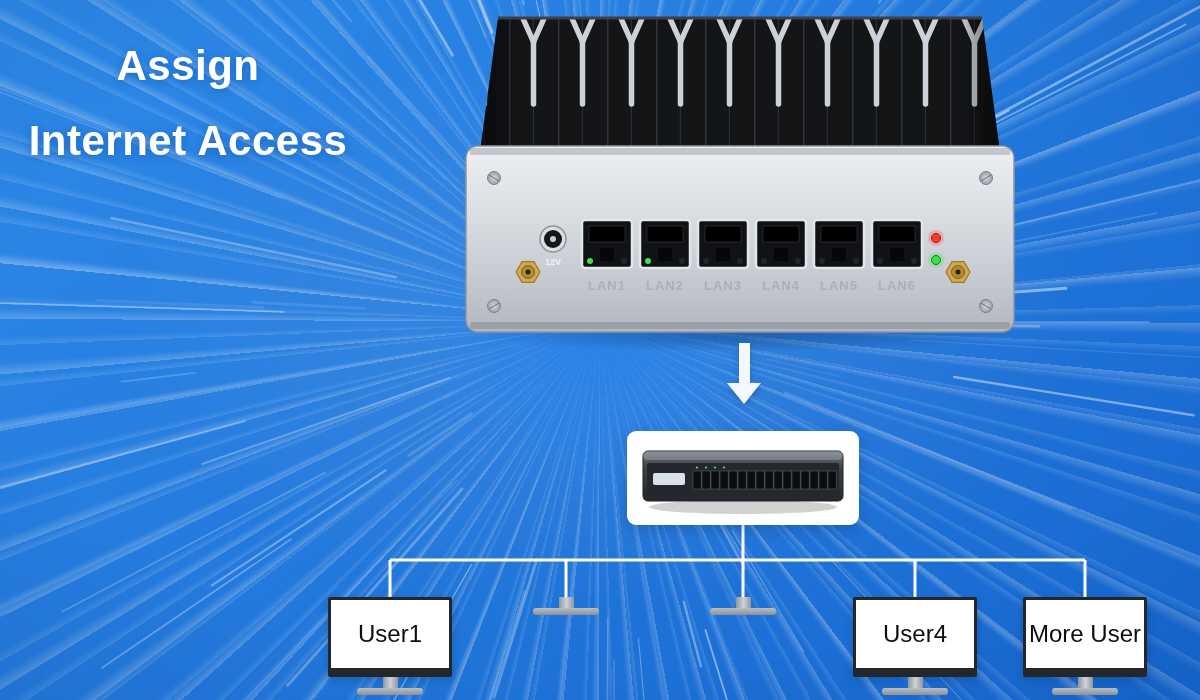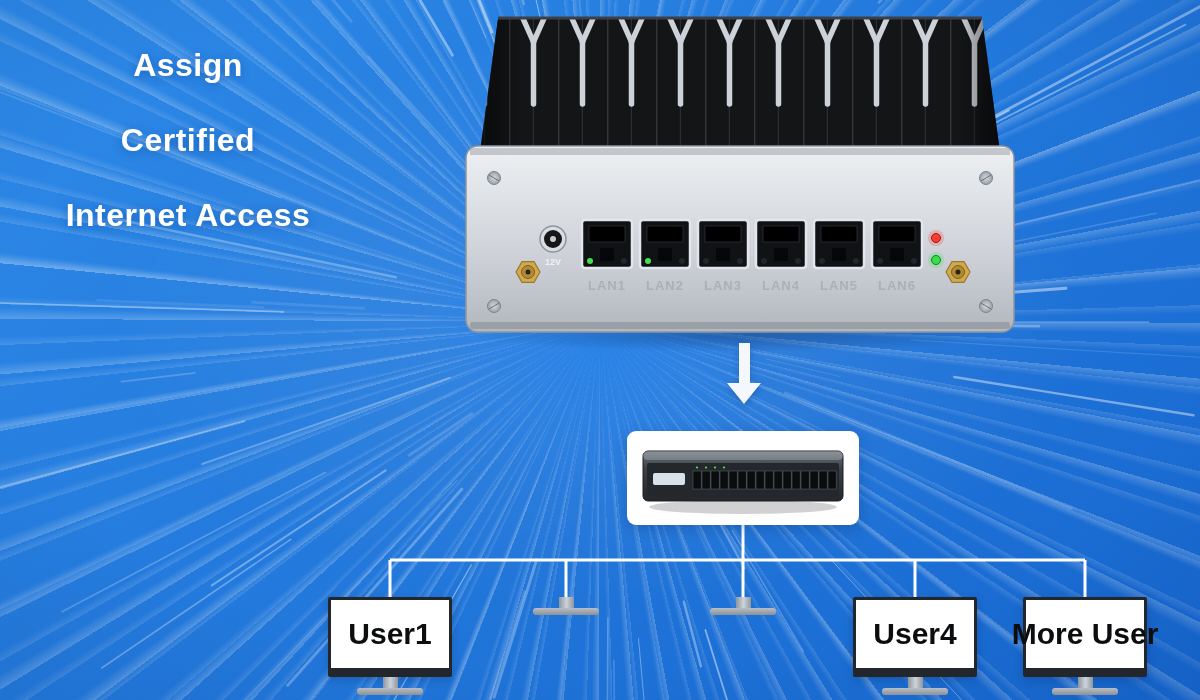--- a/index.html
+++ b/index.html
@@ -12,21 +12,21 @@
       radial-gradient(circle at 50% 46%, rgba(40,130,232,0.95) 0%, rgba(40,130,232,0) 26%),
       repeating-conic-gradient(from 0deg at 50% 46%, rgba(255,255,255,0.22) 0deg, rgba(255,255,255,0) 1.1deg 5.3deg),
       repeating-conic-gradient(from 2.6deg at 50% 46%, rgba(255,255,255,0.13) 0deg, rgba(255,255,255,0) 0.8deg 3.9deg),
       radial-gradient(120% 120% at 50% 46%, rgba(255,255,255,0.10) 0%, rgba(255,255,255,0) 34%);}
   .bg-vignette{position:absolute;inset:0;pointer-events:none;
     background:radial-gradient(110% 110% at 50% 46%, rgba(0,0,0,0) 45%, rgba(8,56,130,0.35) 100%);}
   #streaks{position:absolute;inset:0;pointer-events:none;}
 
   
   .headline{position:absolute;left:18px;top:28px;width:340px;text-align:center;
-    color:var(--headline-white,#fff);font-size:32px;font-weight:800;line-height:75px;
+    color:var(--headline-white,#fff);font-size:42px;font-weight:800;line-height:75px;
     letter-spacing:0.5px;text-shadow:0 2px 8px rgba(10,50,120,.35);}
 
   
   .device-shadow{position:absolute;left:470px;top:320px;width:540px;height:32px;
     background:radial-gradient(ellipse at center, rgba(8,35,80,.35) 0%, rgba(8,35,80,0) 70%);}
   .device{position:absolute;left:460px;top:12px;width:560px;height:330px;text-align:right;}
   .port-bezel{fill:#101215;stroke:#e3e7ec;stroke-width:2.5;}
   .port-slot{fill:#000;stroke:#3a3e44;stroke-width:.6;}
   .port-tab{fill:#06070a;}
   .led-on{fill:#46e04e;}
@@ -46,21 +46,21 @@
 
   
   #wires{position:absolute;inset:0;pointer-events:none;}
   #wires line{stroke:var(--wire-white,#fff);stroke-width:3;}
 
   
   .monitor{position:absolute;top:597px;width:124px;}
   .screen{width:124px;height:80px;box-sizing:border-box;background:#fff;border:3px solid #23272c;
     border-bottom-width:9px;border-radius:2px;display:flex;align-items:center;justify-content:center;
     box-shadow:0 3px 8px rgba(10,40,90,.25);}
-  .user-label{font-size:30px;font-weight:700;color:#0c0d0f;white-space:nowrap;}
+  .user-label{font-size:24px;font-weight:400;color:#0c0d0f;white-space:nowrap;}
   .neck{width:15px;height:11px;margin:0 auto;background:linear-gradient(90deg,#8f969e,#cdd3da,#8f969e);}
   .base{width:66px;height:7px;margin:0 auto;border-radius:3px;background:linear-gradient(180deg,#b7bec6,#8a9199);}
 </style>
 </head>
 <body>
 
 <div class="stage">
   <div class="bg-burst"></div>
   <svg id="streaks" width="1200" height="700">
       <line x1="1006.2" y1="322.1" x2="1148.8" y2="322.2" stroke="#ffffff" stroke-width="1.26" opacity="0.36" stroke-linecap="round"></line>
@@ -117,21 +117,20 @@
       <line x1="923.8" y1="159.8" x2="1185.4" y2="24.6" stroke="#ffffff" stroke-width="1.76" opacity="0.40" stroke-linecap="round"></line>
       <line x1="960.3" y1="237.8" x2="1214.8" y2="176.6" stroke="#ffffff" stroke-width="2.06" opacity="0.21" stroke-linecap="round"></line>
       <line x1="385.6" y1="470.4" x2="211.8" y2="585.4" stroke="#ffffff" stroke-width="2.05" opacity="0.35" stroke-linecap="round"></line>
       <line x1="452.5" y1="55.2" x2="308.5" y2="-188.7" stroke="#ffffff" stroke-width="2.75" opacity="0.40" stroke-linecap="round"></line>
       <line x1="860.7" y1="303.4" x2="1066.0" y2="288.3" stroke="#ffffff" stroke-width="2.91" opacity="0.45" stroke-linecap="round"></line>
     </svg>
   <div class="bg-vignette"></div>
 
   <div class="headline">
     <div>Assign</div>
-    <div>Certified</div>
     <div>Internet Access</div>
   </div>
 
   <div class="device-shadow"></div>
 
   <div class="device">
     <svg viewBox="0 0 560 330" width="560" height="330">
       <defs>
         <pattern id="fins" x="0" y="0" width="49" height="140" patternUnits="userSpaceOnUse">
           <rect width="49" height="140" fill="#141517"></rect>

